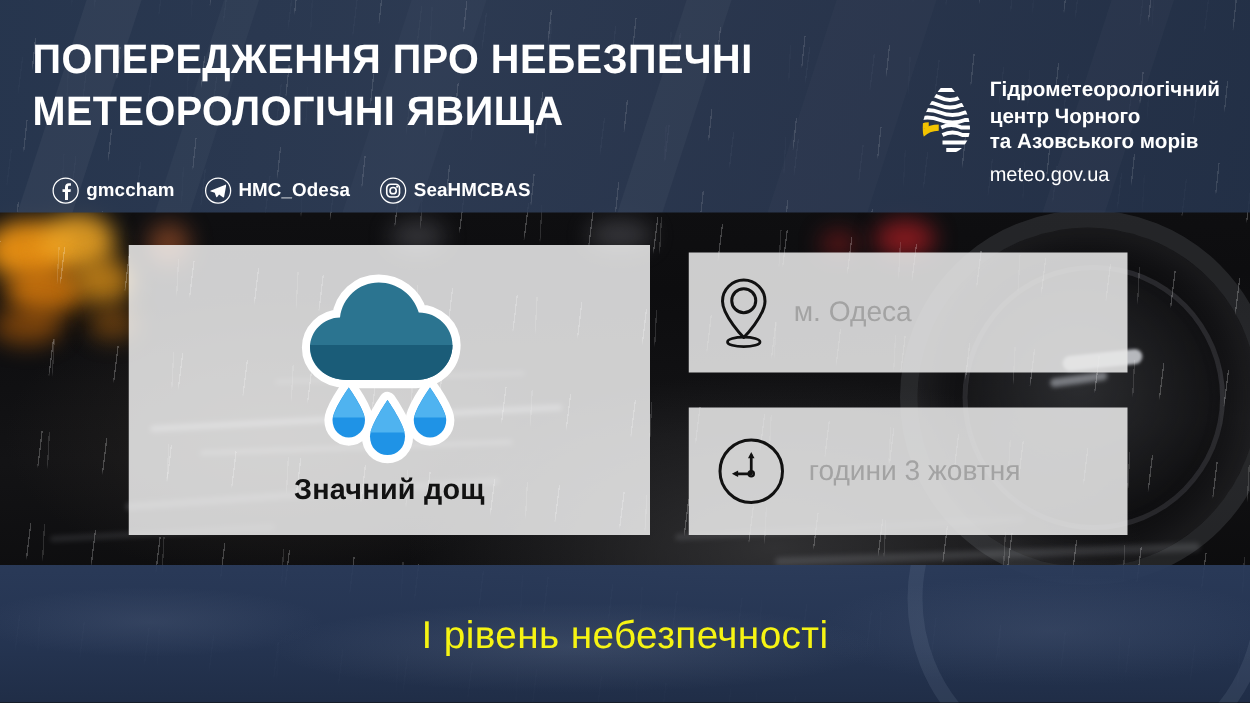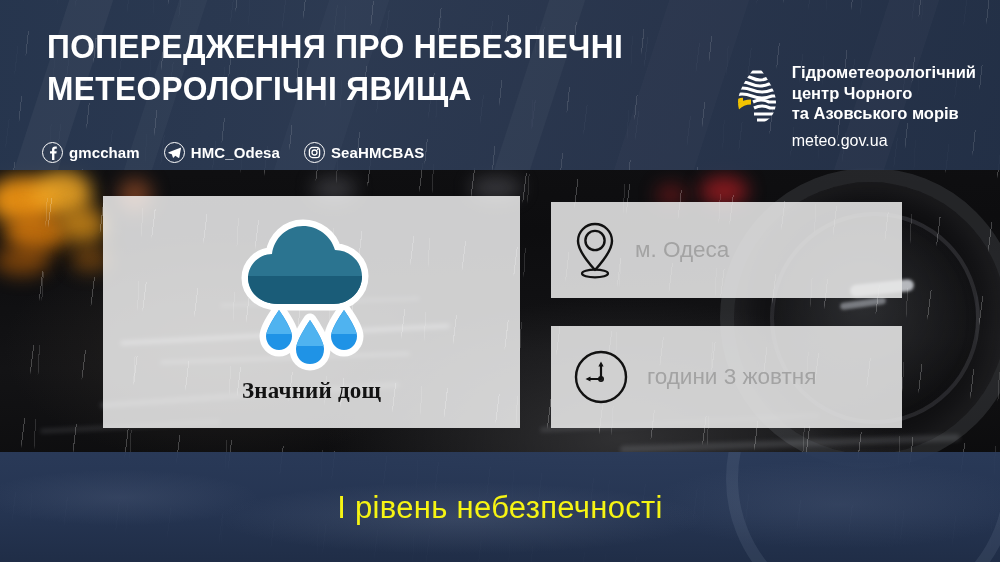--- a/index.html
+++ b/index.html
@@ -115,21 +115,21 @@
       rgba(255,255,255,0) 32px, rgba(255,255,255,0) 68px);
     mask-image:repeating-linear-gradient(186deg,
       rgba(0,0,0,1) 0px, rgba(0,0,0,1) 22px,
       rgba(0,0,0,0) 26px, rgba(0,0,0,0) 66px);
     -webkit-mask-image:repeating-linear-gradient(186deg,
       rgba(0,0,0,1) 0px, rgba(0,0,0,1) 22px,
       rgba(0,0,0,0) 26px, rgba(0,0,0,0) 66px);
     opacity:.55;
   }
 
-  #title-block { position:absolute; left:47px; top:26px; }
+  #title-block { position:absolute; left:26px; top:26px; }
   .title-line {
     color:#ffffff;
     font-size:33px;
     font-weight:bold;
     letter-spacing:.4px;
     line-height:42px;
     text-transform:uppercase;
     white-space:nowrap;
     transform:scaleX(.96);
     transform-origin:left center;
@@ -164,21 +164,20 @@
     color:#ffffff; font-size:16px; font-weight:normal; line-height:20px; margin-top:7px; white-space:nowrap;
   }
 
   
   #main-card {
     position:absolute; left:103px; top:196px; width:417px; height:232px;
     background:rgba(255,255,255,.80);
     display:flex; flex-direction:column;
     align-items:center; justify-content:flex-start;
     padding-top:14px;
-    font-family:Liberation Serif, serif;
   }
   #weather-icon { width:156px; height:164px; }
   #weather-label {
     color:#121212; font-size:23px; font-weight:bold; letter-spacing:.2px;
     margin-top:4px;
   }
 
   .info-panel {
     position:absolute; left:551px; width:351px;
     background:rgba(232,232,232,.88);

